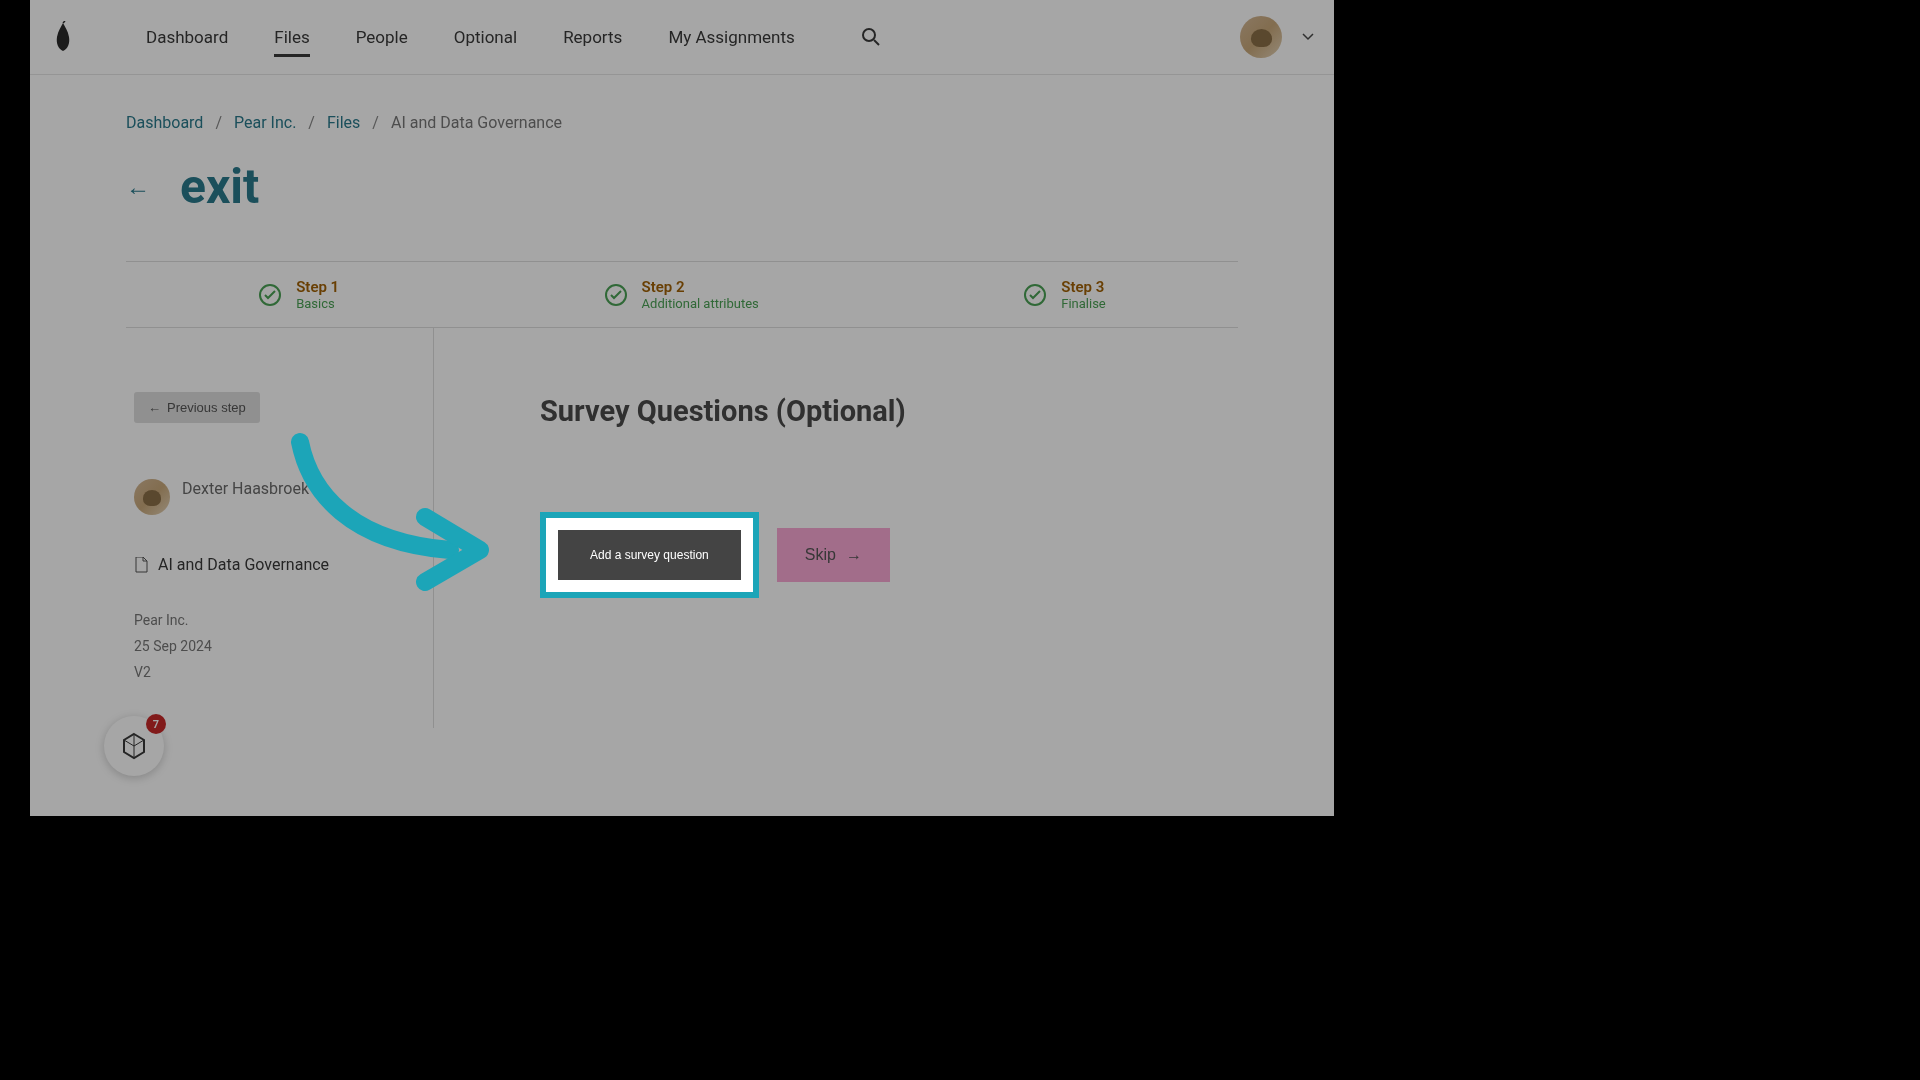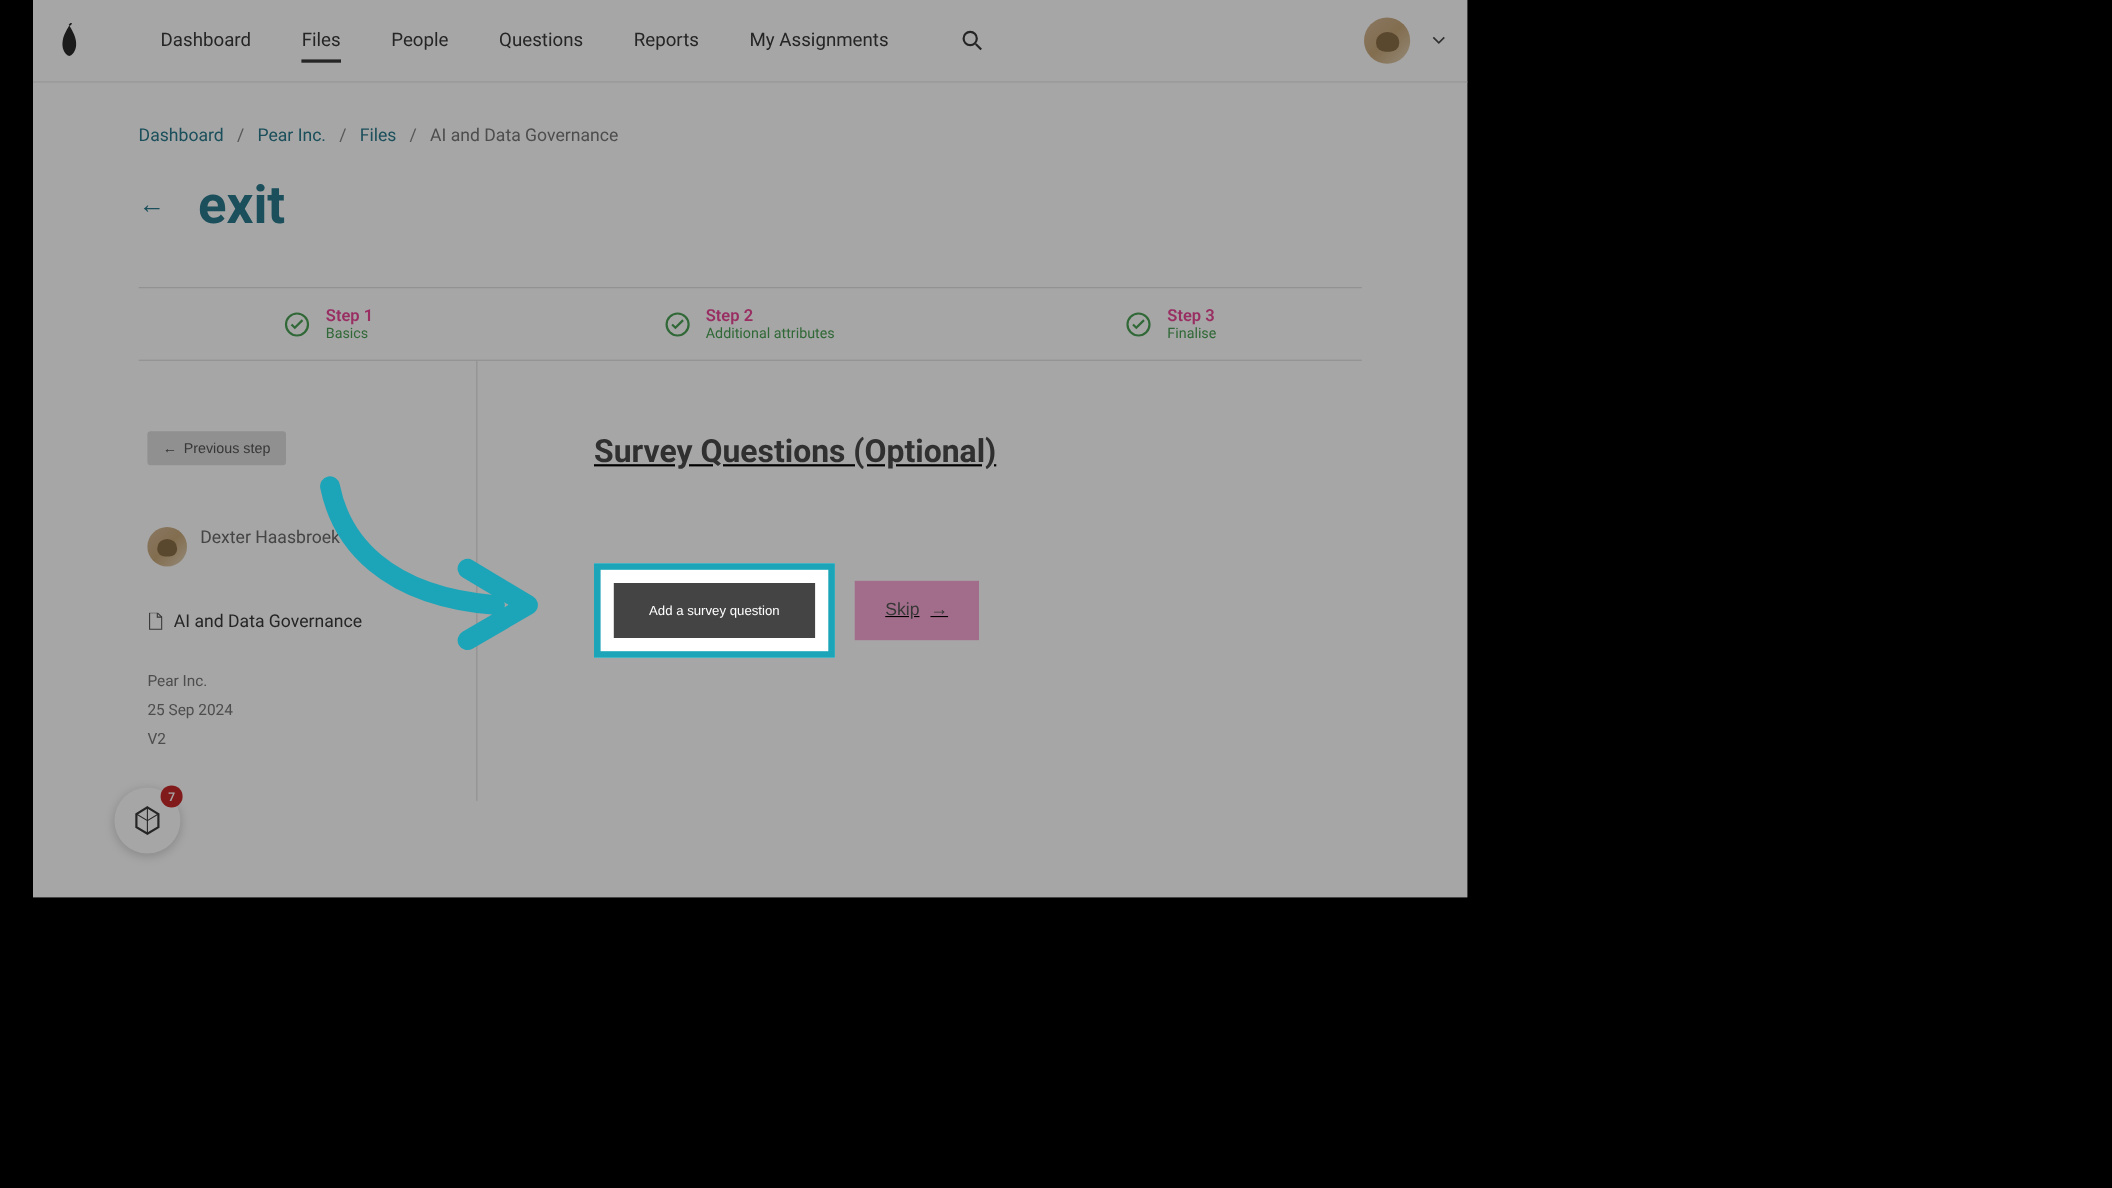--- a/index.html
+++ b/index.html
@@ -152,21 +152,21 @@
   height: 24px;
   color: #4ba155;
 }
 .step-text {
   display: flex;
   flex-direction: column;
 }
 .step-title {
   font-size: 15px;
   font-weight: 600;
-  color: #ec4899;
+  color: #a16207;
 }
 .step-subtitle {
   font-size: 13px;
   color: #4ba155;
 }
 .main-area {
   display: flex;
 }
 .sidebar {
   width: 308px;
@@ -230,21 +230,20 @@
   color: #3a3a3a;
 }
 .meta-item {
   font-size: 14px;
   color: #777;
   margin-bottom: 10px;
 }
 .main-panel {
   flex: 1;
   padding: 66px 0 0 106px;
-  text-decoration: underline;
 }
 .panel-title {
   font-size: 29px;
   font-weight: 700;
   color: #4a4a4a;
   margin-bottom: 84px;
 }
 .panel-subtitle {
   font-size: 17px;
   color: #5a5a5a;
@@ -330,21 +329,21 @@
 
   <div class="top-nav">
     <svg class="logo" viewBox="0 0 26 32">
       <path d="M13 2 C11 6, 8 10, 7 16 C6 22, 8 28, 13 30 C18 28, 20 22, 19 16 C18 10, 15 6, 13 2 Z" fill="#2a2a2a"></path>
       <path d="M13 2 L15 0" stroke="#2a2a2a" stroke-width="1.5" fill="none"></path>
     </svg>
     <div class="nav-items">
       <div class="nav-item">Dashboard</div>
       <div class="nav-item active">Files</div>
       <div class="nav-item">People</div>
-      <div class="nav-item">Questions</div>
+      <div class="nav-item">Optional</div>
       <div class="nav-item">Reports</div>
       <div class="nav-item">My Assignments</div>
       <svg class="search-icon" width="20" height="20" viewBox="0 0 20 20">
         <circle cx="8" cy="8" r="6" fill="none" stroke="#3a3a3a" stroke-width="2"></circle>
         <line x1="13" y1="13" x2="18" y2="18" stroke="#3a3a3a" stroke-width="2"></line>
       </svg>
     </div>
     <div class="nav-right">
       <div class="avatar-small"></div>
       <svg class="chevron-down" width="12" height="8" viewBox="0 0 12 8">

